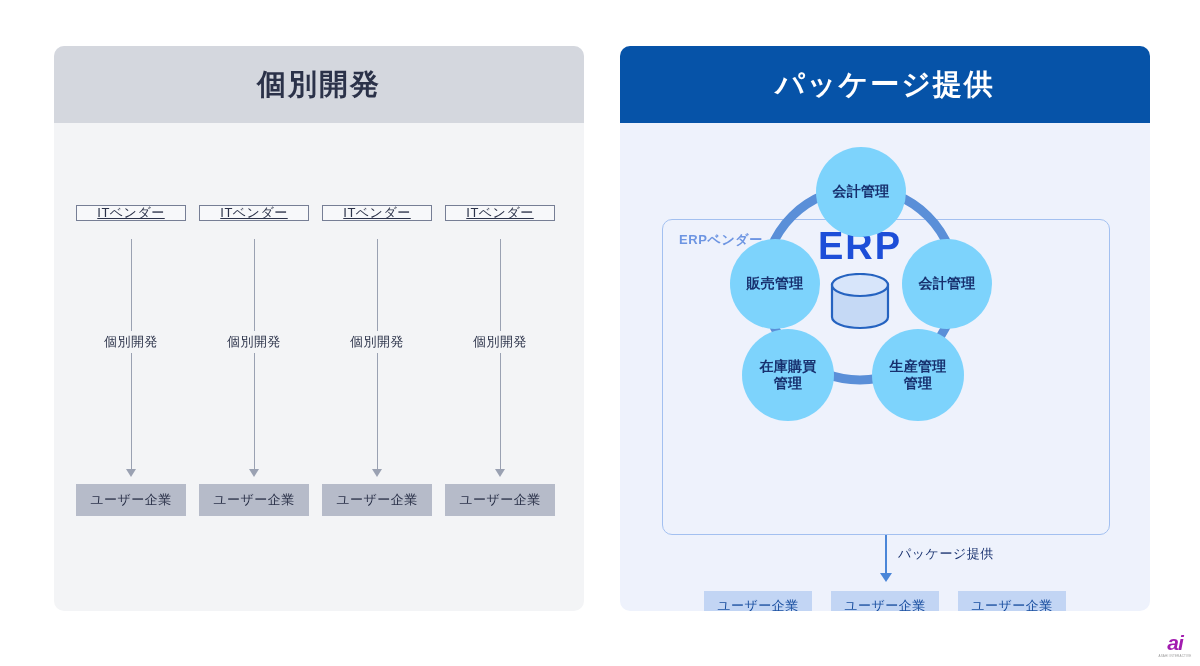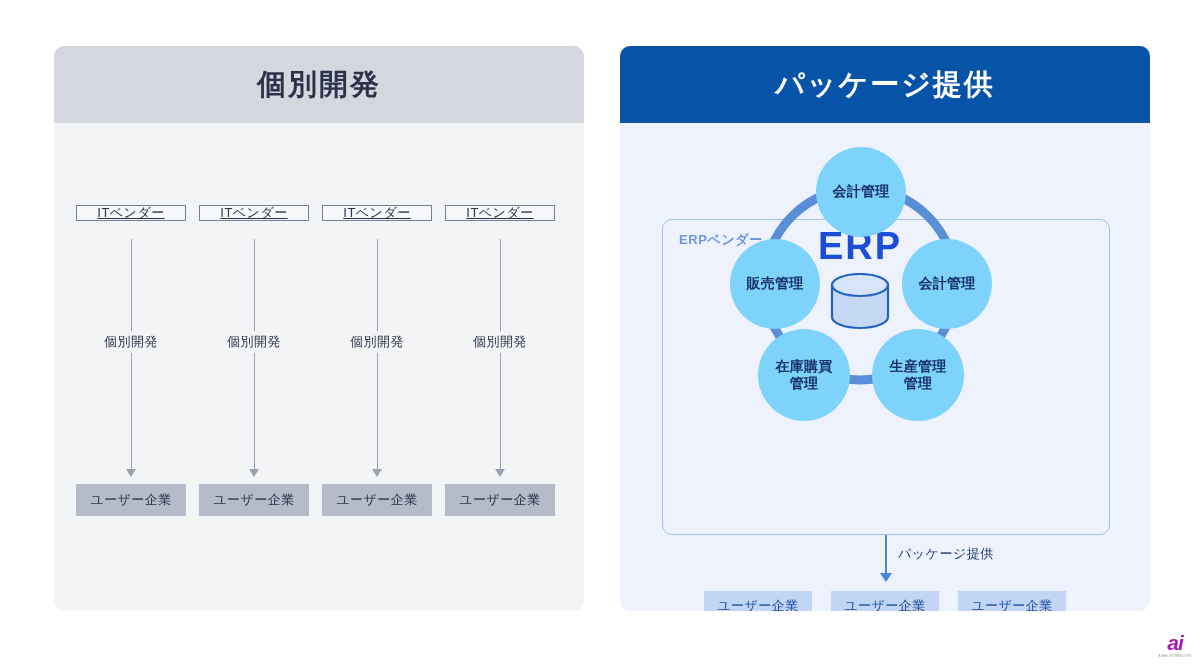--- a/index.html
+++ b/index.html
@@ -292,21 +292,21 @@
           <span>会計管理</span>
         </div>
 
         <div class="erp-circle" style="left:146px; top:182px; width:92px; height:92px;">
           <span>
             <span>生産管理</span><br>
             <span>管理</span>
           </span>
         </div>
 
-        <div class="erp-circle" style="left:32px;  top:182px; width:92px; height:92px;justify-content:center;">
+        <div class="erp-circle" style="left:16px;  top:182px; width:92px; height:92px;justify-content:center;">
           <span>
             <span>在庫購買</span><br>
             <span>管理</span>
           </span>
         </div>
 
         <div class="erp-circle" style="left:4px;   top:92px;  width:90px; height:90px;align-items:center;">
           <span>販売管理</span>
         </div>
 

